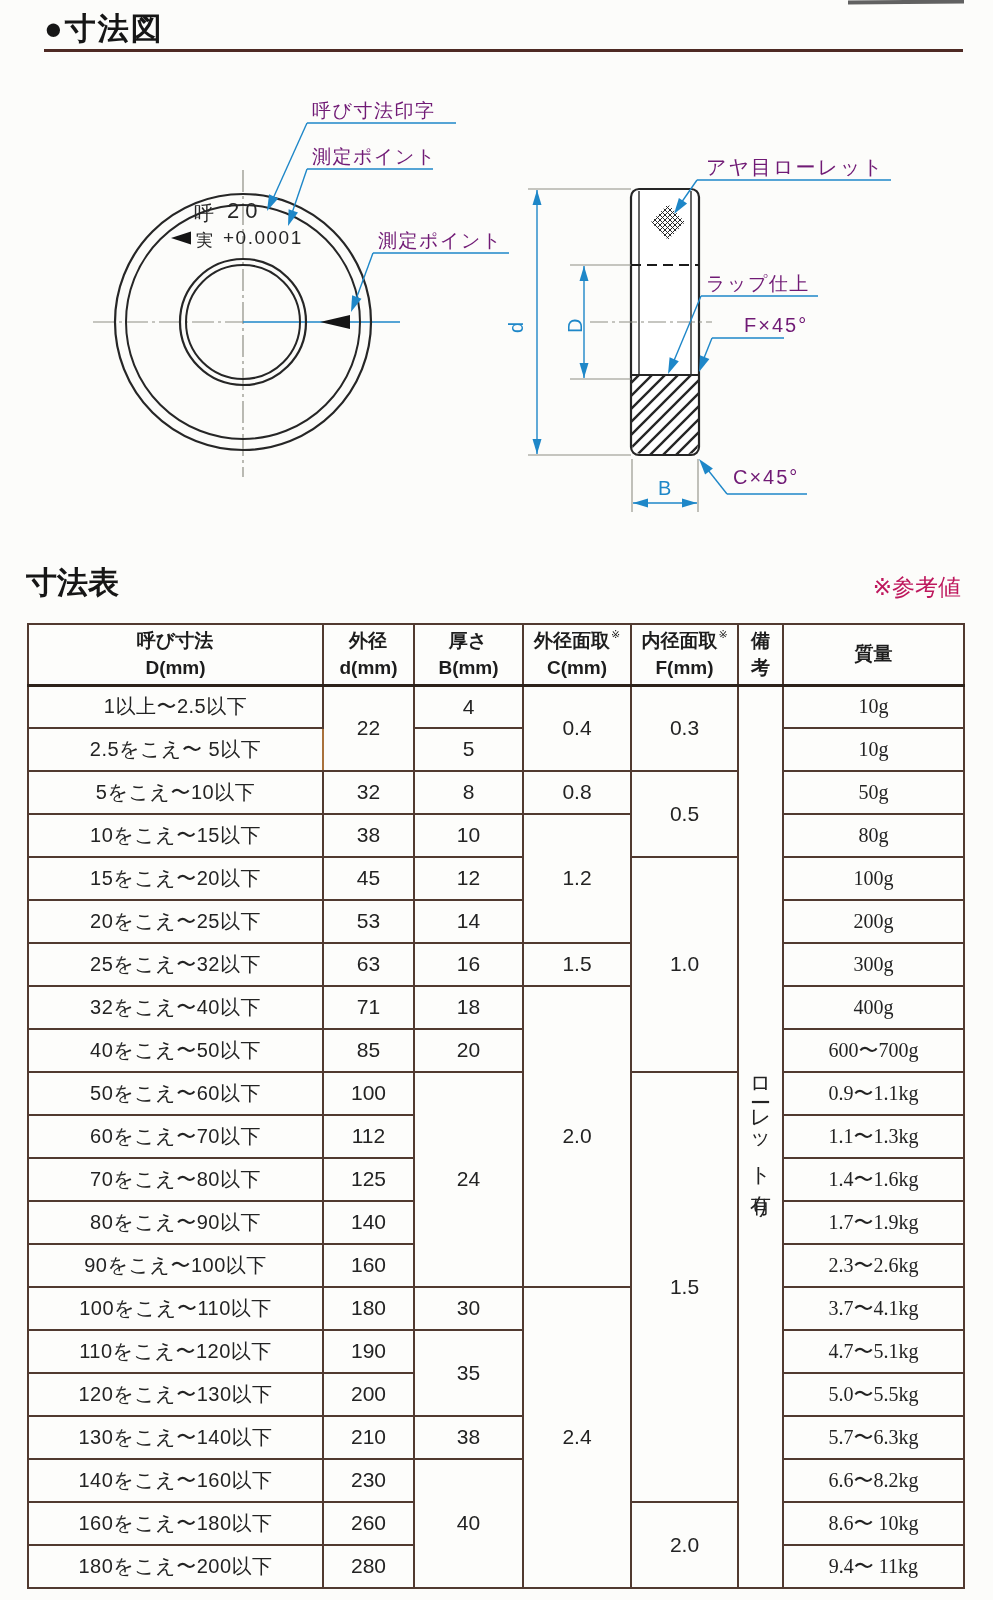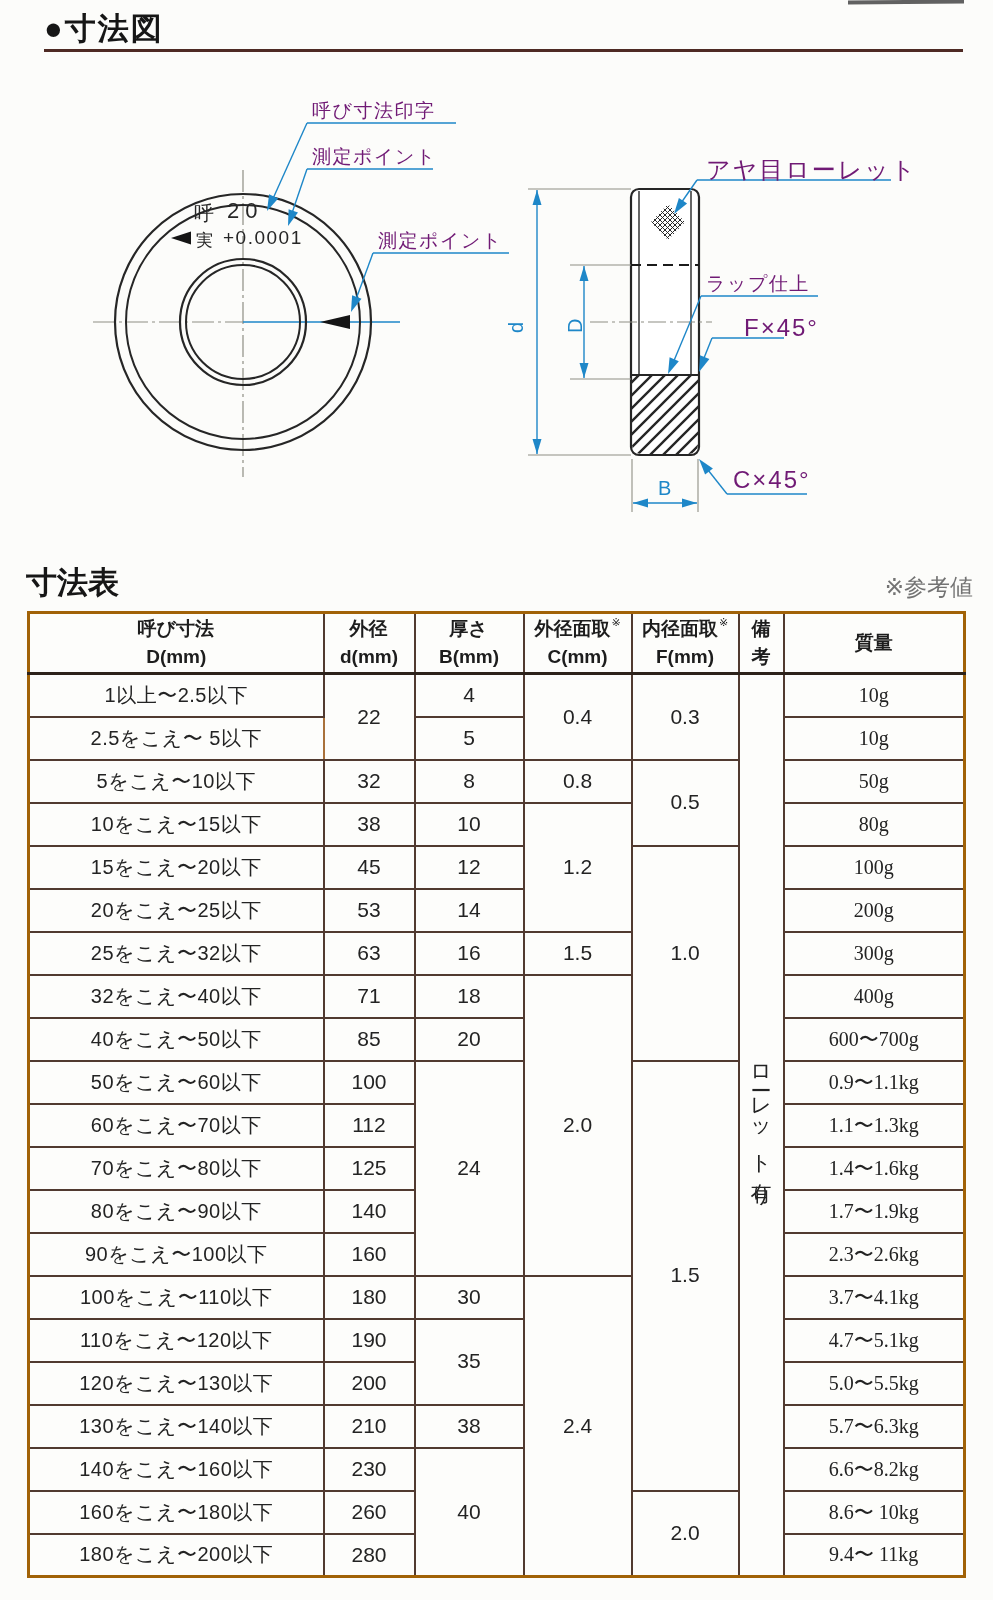--- a/index.html
+++ b/index.html
@@ -8,34 +8,34 @@
   
   .main-title{position:absolute;left:44px;top:8px;font-size:31px;font-weight:600;
               letter-spacing:2px;color:#161616;}
   .title-rule{position:absolute;left:44px;top:49px;width:919px;height:3px;background:#4e2a24;}
   .corner-mark{position:absolute;left:848px;top:0;width:116px;height:4px;background:#2e2e2e;
                opacity:.75;transform:rotate(-.6deg);}
   
   .drawing{position:absolute;left:0;top:0;width:993px;height:560px;}
   .drawing svg{position:absolute;left:0;top:0;}
   .dlabel{position:absolute;font-size:19px;color:#701a75;letter-spacing:1.5px;white-space:nowrap;}
-  .dlabel.big{font-size:24px;letter-spacing:2px;}
+  .dlabel.big{font-size:20px;letter-spacing:2px;}
   .dimletter{position:absolute;font-size:20px;color:#1e87c8;font-weight:500;}
   .rot{transform:rotate(-90deg);transform-origin:0 0;}
   .ringtext{position:absolute;color:#262626;white-space:nowrap;}
   .rt-call{font-size:20px;}
   .rt-callval{font-size:22px;letter-spacing:6px;}
   .rt-act{font-size:17px;}
   .rt-actval{font-size:19px;letter-spacing:1.5px;text-align:right;}
   
   .tbl-title{position:absolute;left:26px;top:562px;font-size:31px;font-weight:600;color:#161616;}
-  .tbl-note{position:absolute;right:20px;top:572px;font-size:23px;color:#737373;}
+  .tbl-note{position:absolute;right:32px;top:572px;font-size:23px;color:#be185d;}
   table.dim{position:absolute;left:27px;top:611px;width:936px;border-collapse:collapse;
             table-layout:fixed;background:#fdfdfb;}
-  table.dim{border:3px solid #a16207;}
+  table.dim{border:1px solid #a16207;margin-top:12px;}
   table.dim th,table.dim td{border:2px solid #513a30;padding:0;text-align:center;
             vertical-align:middle;line-height:1.15;}
   table.dim thead tr{height:61px;}
   table.dim tbody tr{height:43px;padding-left:8px;}
   table.dim thead th{font-size:19px;font-weight:600;color:#1d1d1d;border-bottom:3px solid #2d221a;}
   .hl{line-height:1.45;}
   .hl:empty{display:none;}
   .hsup{font-size:11px;vertical-align:9px;margin-left:1px;font-weight:400;}
   table.dim td{font-size:21px;color:#232323;}
   table.dim td.col-0{font-size:20px;letter-spacing:.5px;}

